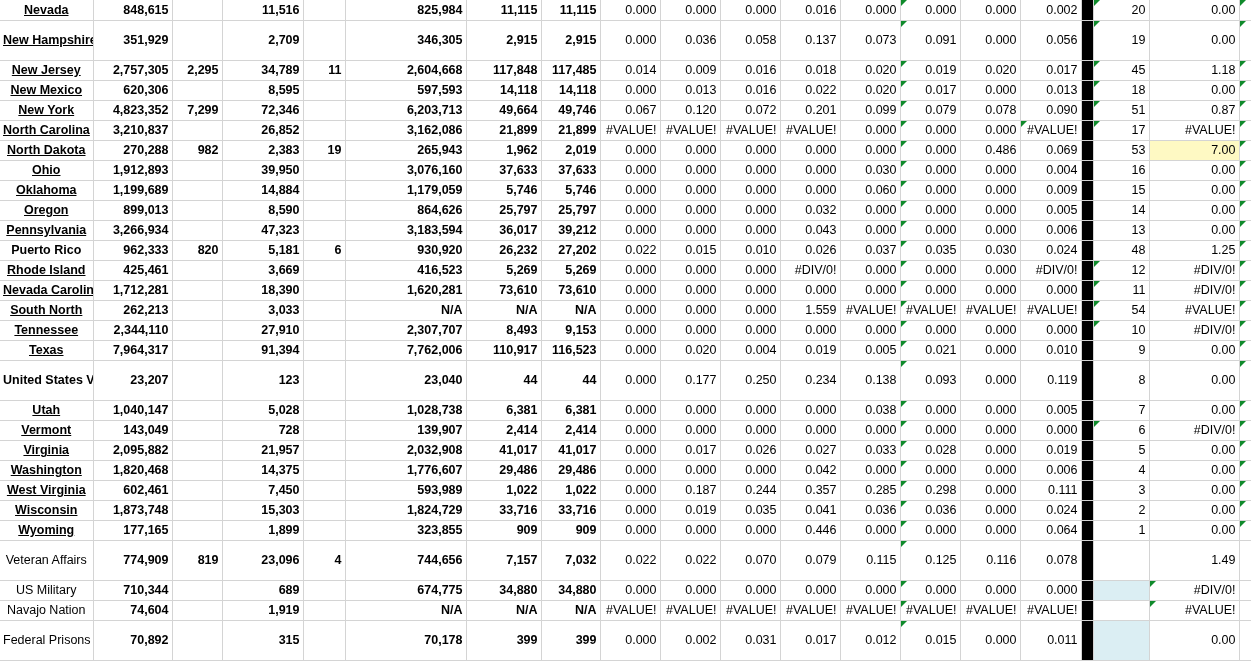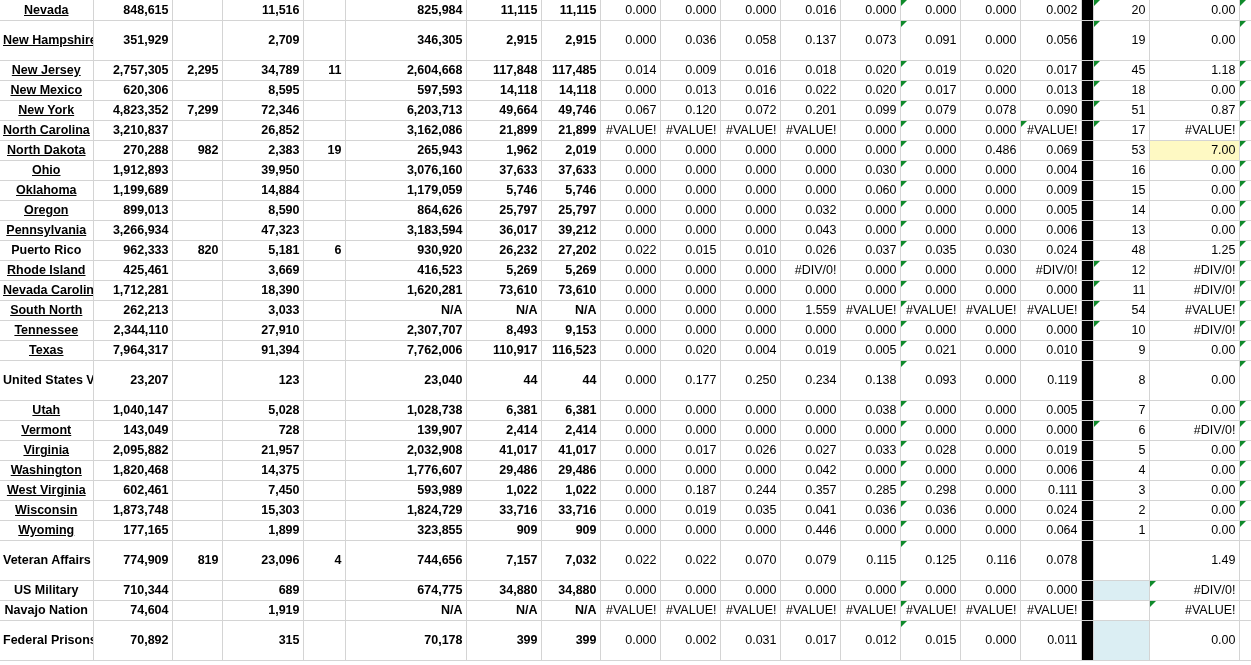--- a/index.html
+++ b/index.html
@@ -46,21 +46,21 @@
     font-weight:bold;
     white-space:normal;
     line-height:14px;
     border-right:1px solid #bfbfbf;
   }
   td.name .lbl{display:inline;}
   td.name.underline .lbl{
     text-decoration:underline;
     text-underline-offset:1px;
   }
-  td.name.plain{font-weight:bold;}
+  td.name.plain{font-weight:normal;}
   td.name.boldplain{font-weight:bold;}
 
   td.num{text-align:right;font-weight:bold;}
   td.numi{text-align:right;font-weight:bold;}
   td.dec{text-align:right;font-weight:normal;}
   td.sep{
     background:#000;
     border-right:1px solid #000;
     border-bottom:1px solid #000;
     padding:0;

